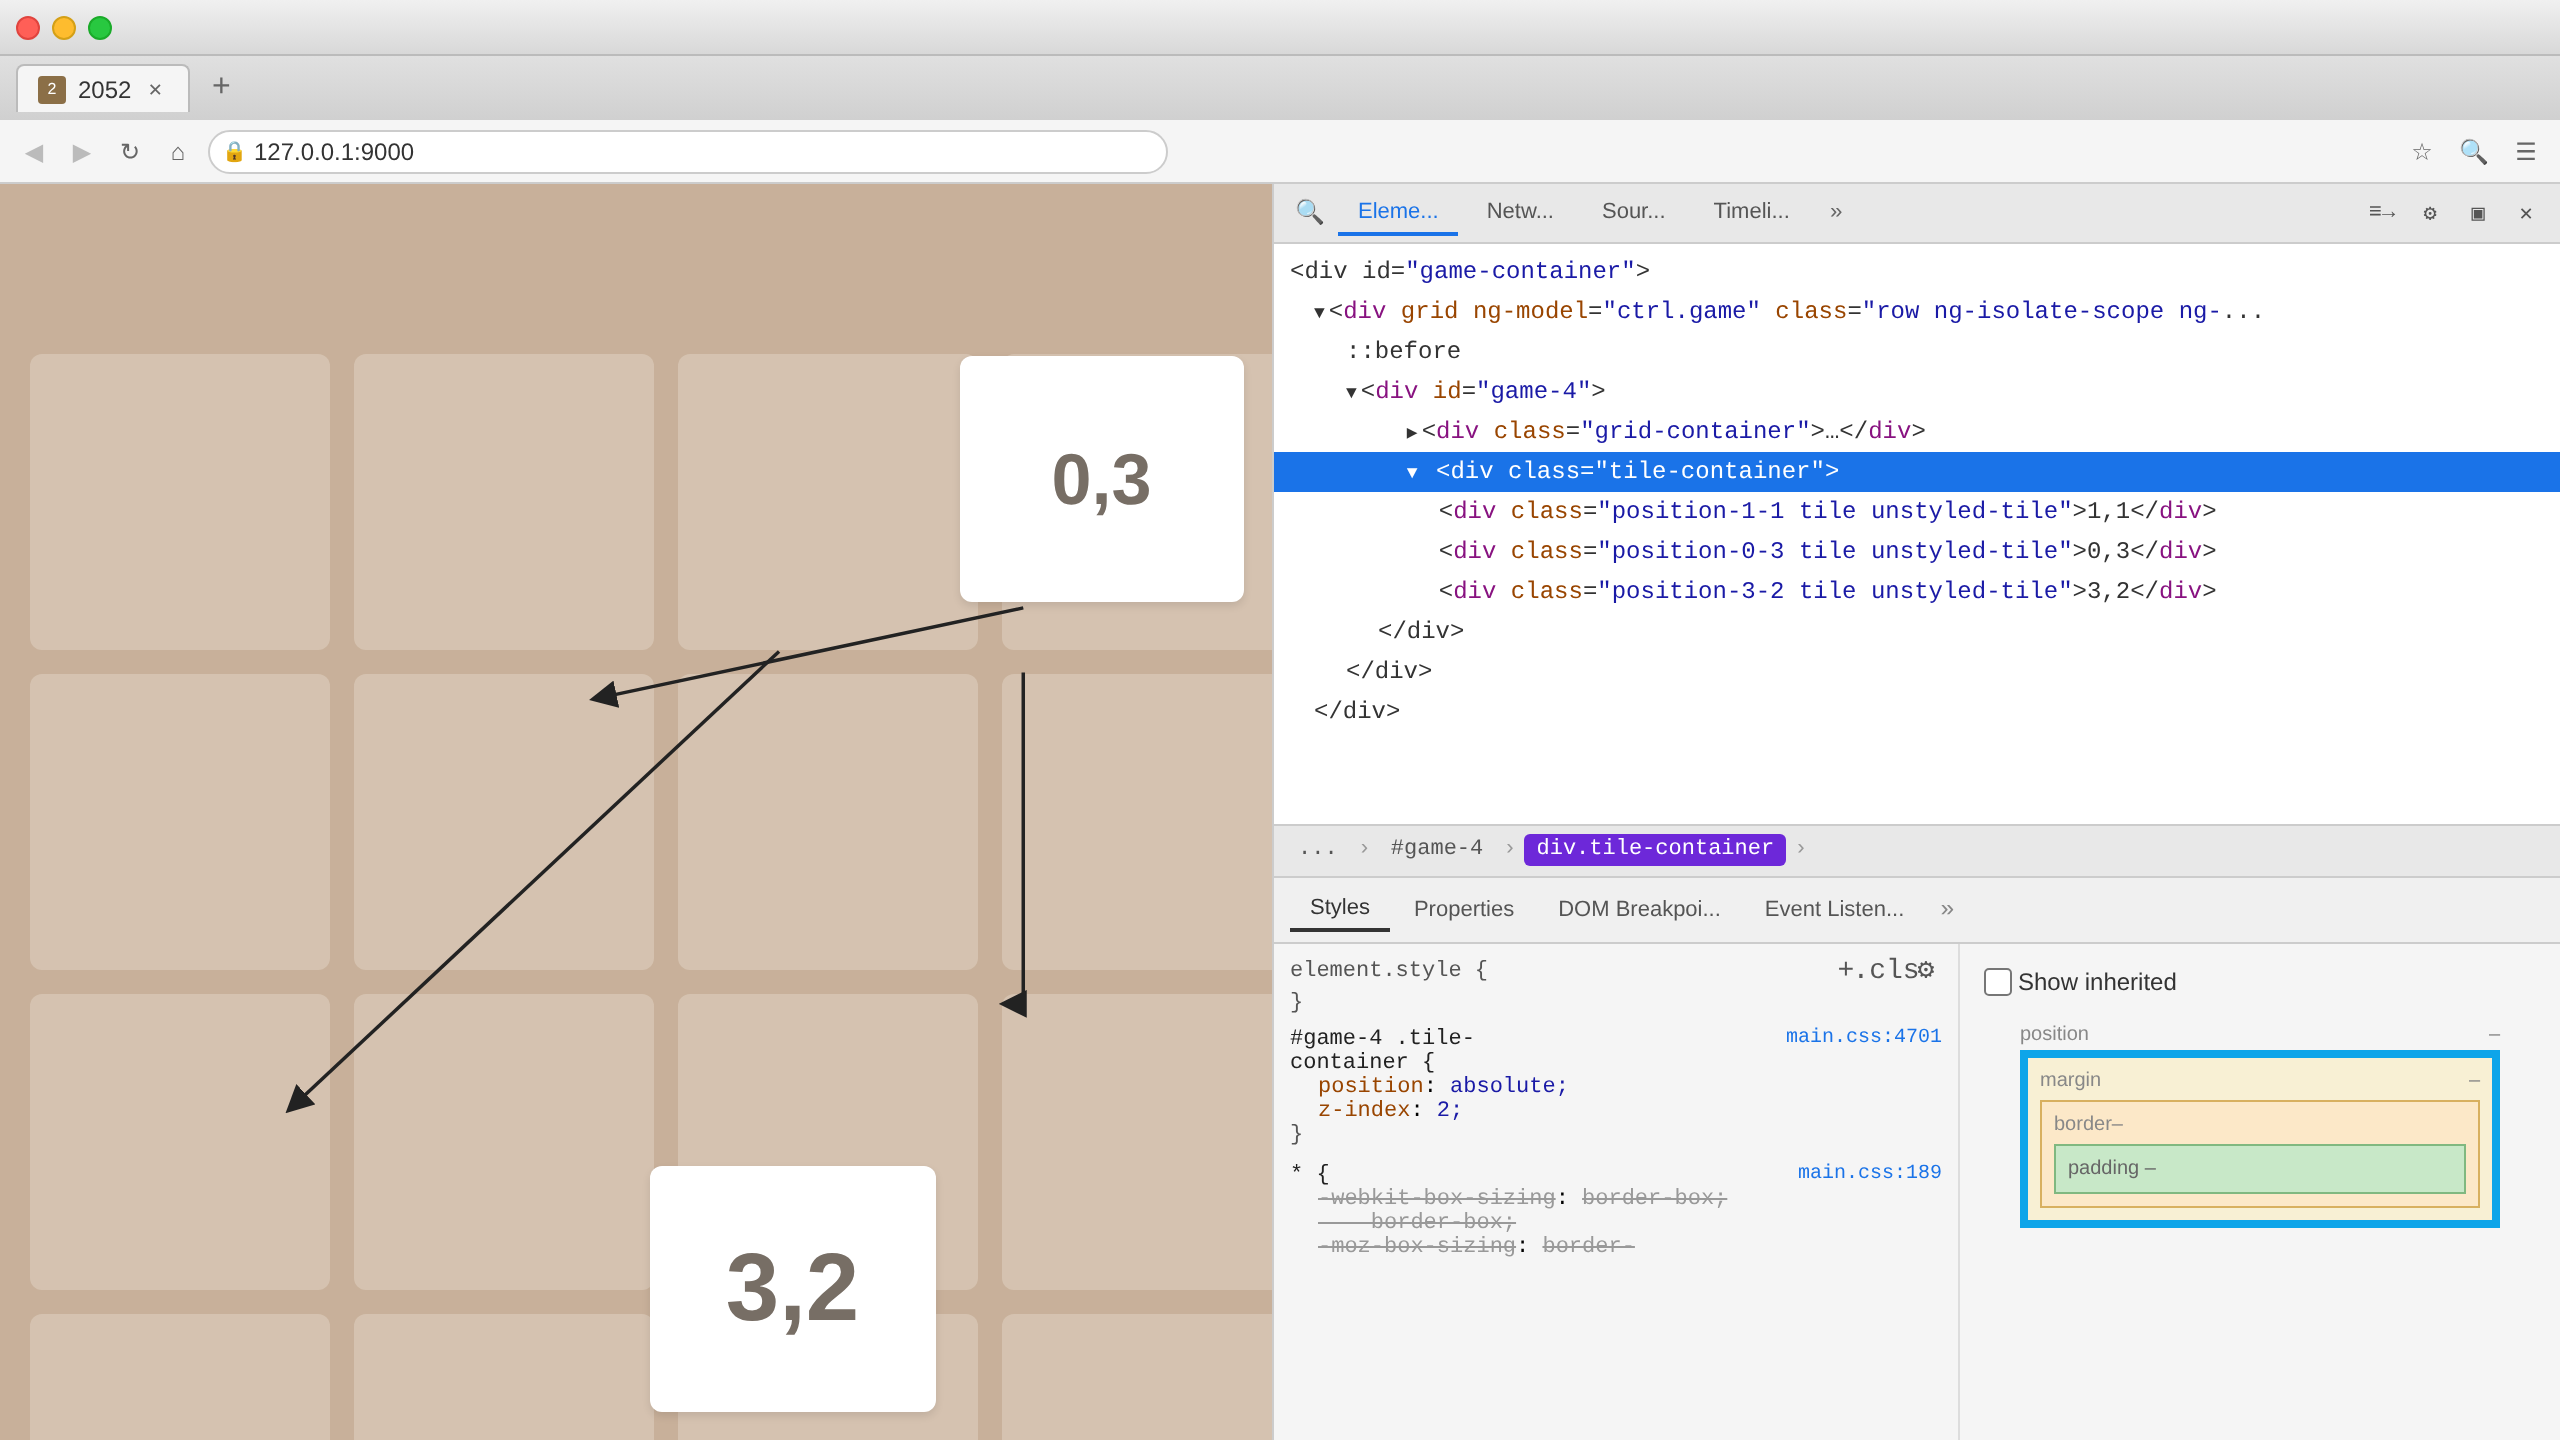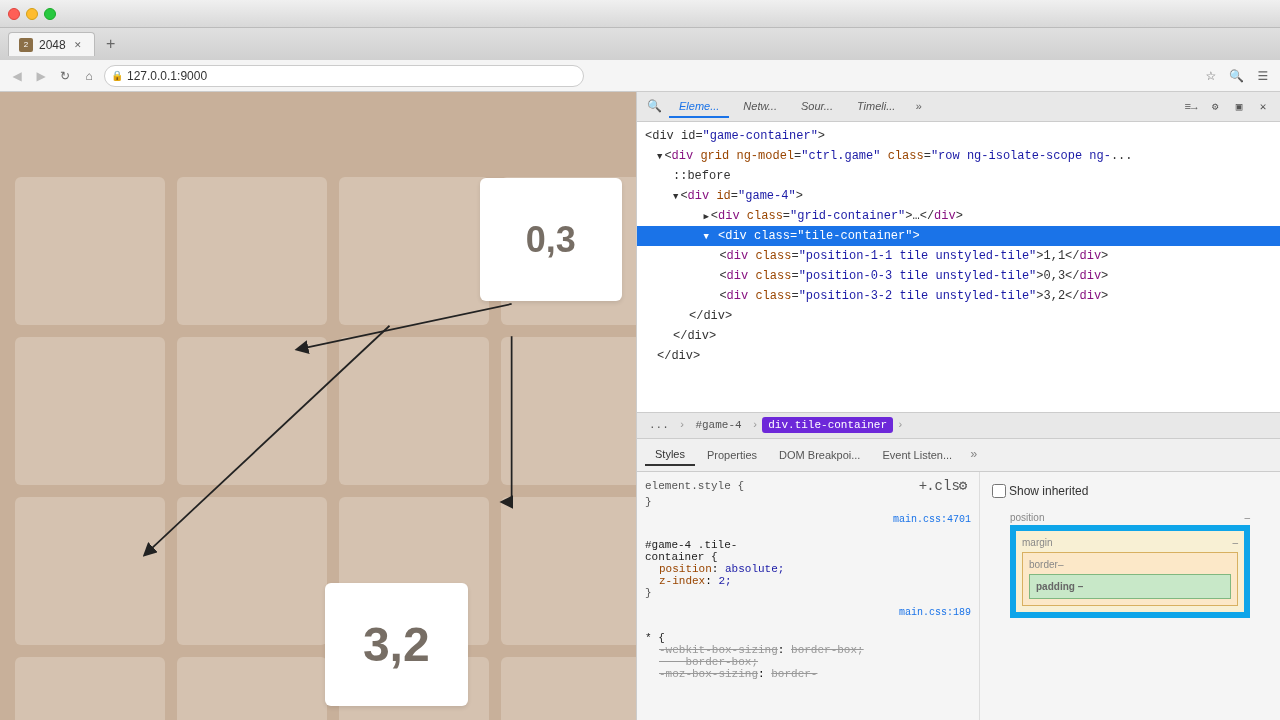--- a/index.html
+++ b/index.html
@@ -158,21 +158,20 @@
 
     .devtools-search { width: 20px; height: 20px; display: flex; align-items: center; justify-content: center; color: #555; font-size: 12px; }
 
     .devtools-tab {
       padding: 4px 10px;
       font-size: 11px;
       color: #555;
       cursor: pointer;
       border-bottom: 2px solid transparent;
       font-family: -apple-system, Arial, sans-serif;
-      font-style: italic;
     }
     .devtools-tab.active {
       color: #1a73e8;
       border-bottom-color: #1a73e8;
     }
     .devtools-tab-more { padding: 4px 6px; color: #666; font-size: 11px; }
 
     .devtools-toolbar-icons { margin-left: auto; display: flex; gap: 6px; align-items: center; }
     .dt-icon { width: 18px; height: 18px; display: flex; align-items: center; justify-content: center; color: #555; font-size: 11px; cursor: pointer; }
 
@@ -283,21 +282,21 @@
     .styles-right {
       width: 300px;
       overflow: auto;
       padding: 4px;
     }
 
     .css-rule {
       margin-bottom: 8px;
     }
 
-    .css-selector { color: #222; font-weight: 500; margin-top: 25px; }
+    .css-selector { color: #222; font-weight: 500; }
     .css-prop { color: #994500; padding-left: 14px; }
     .css-val { color: #1a1aa6; }
     .css-strikethrough { text-decoration: line-through; color: #999; }
 
     .css-link { color: #1a73e8; font-size: 10px; cursor: pointer; text-decoration: none; }
 
     
     .show-inherited {
       display: flex;
       align-items: flex-end;
@@ -348,21 +347,21 @@
 
   <div class="title-bar">
     <div class="traffic-light tl-red"></div>
     <div class="traffic-light tl-yellow"></div>
     <div class="traffic-light tl-green"></div>
   </div>
 
   <div class="tab-bar">
     <div class="tab">
       <div class="tab-favicon">2</div>
-      <span>2048</span>
+      <span>2052</span>
       <div class="tab-close">✕</div>
     </div>
     <div class="new-tab">+</div>
   </div>
 
   <div class="address-bar">
     <div class="nav-btn disabled">◀</div>
     <div class="nav-btn disabled">▶</div>
     <div class="nav-btn">↻</div>
     <div class="nav-btn">⌂</div>
@@ -561,35 +560,35 @@
               <input type="checkbox" style="width: 14px; height: 14px;">
               <span>Show inherited</span>
             </div>
 
             <div class="box-model-container">
               <div style="display:flex; justify-content:space-between; padding: 2px 0;">
                 <span style="font-size:10px; color:#888;">position</span>
                 <span style="font-size:10px; color:#888;">–</span>
               </div>
 
-              <div style="background:#f8f0d4; border:6px solid #0ea5e9; padding:6px; position:relative;">
+              <div style="background:#f8f0d4; border:4px solid #0ea5e9; padding:6px; position:relative;">
                 <div style="display:flex; justify-content:space-between; align-items:center;">
                   <span style="font-size:10px; color:#888;">margin</span>
                   <span style="font-size:10px; color:#888;">–</span>
                 </div>
 
                 <div style="background:#fce8c8; border:1px solid #d8b060; padding:6px; margin-top:4px;">
                   <div style="display:flex; align-items:center;">
                     <span style="font-size:10px; color:#888;">border</span>
                     <span style="font-size:10px; color:#888;">–</span>
                   </div>
 
                   <div style="background:#c8e8c8; border:1px solid #80b880; padding:6px; margin-top:4px;">
                     <div style="display:flex; justify-content:space-between; align-items:center;">
-                      <span style="font-size:10px; color:#666;font-weight:bold;">padding –</span>
+                      <span style="font-size:10px; color:#666;">padding –</span>
                     </div>
 
                   </div>
                 </div>
               </div>
             </div>
           </div>
         </div>
       </div>
     </div>

